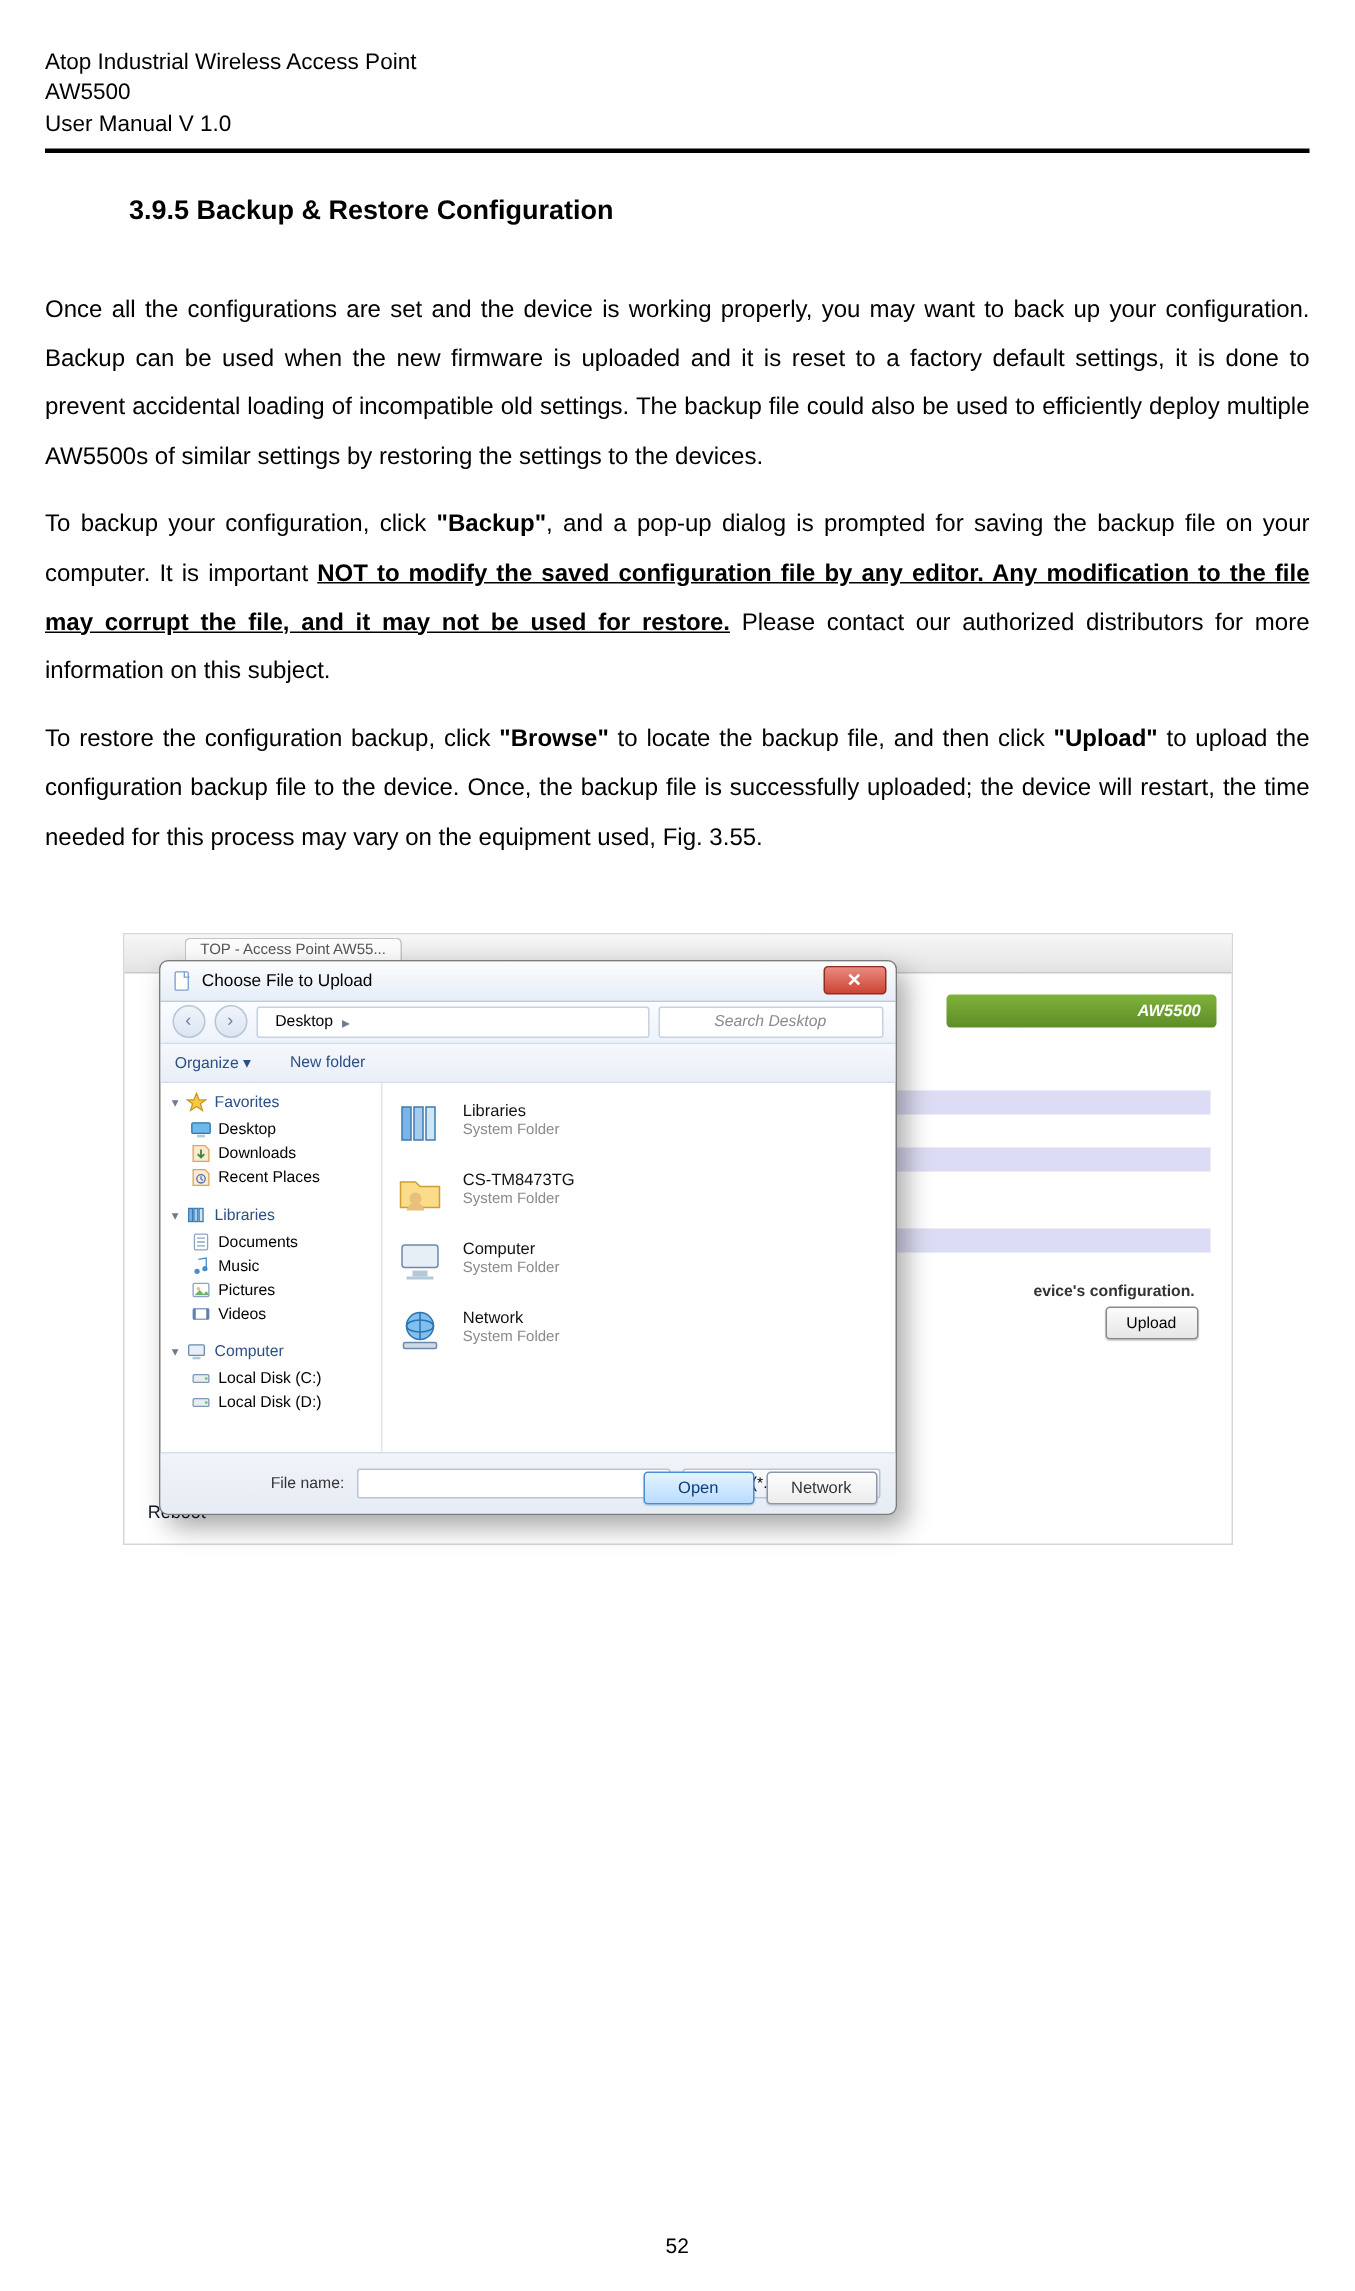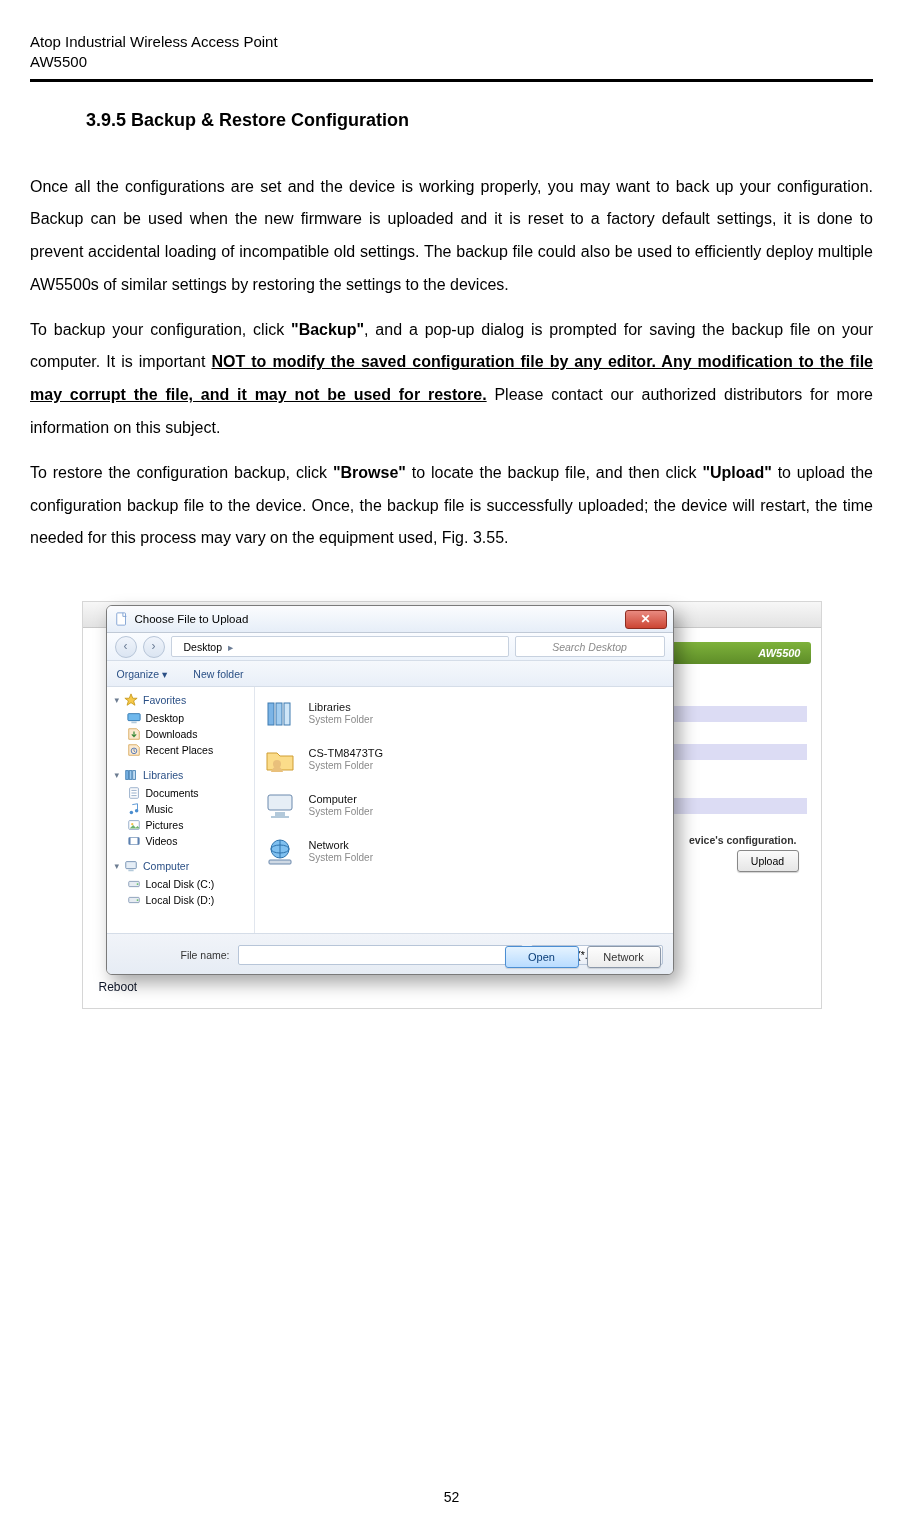--- a/index.html
+++ b/index.html
@@ -135,22 +135,22 @@
     position: absolute;
     left: 16px;
     bottom: 14px;
     font-size: 12px;
     color: #0f172a;
   }
 
   
   .dialog {
     position: absolute;
-    left: 24px; top: 4px;
-    width: 568px; height: 370px;
+    left: 24px; top: 18px;
+    width: 492px; height: 370px;
     background: #fff;
     border: 1px solid #7a7a7a;
     border-radius: 6px;
     box-shadow: 6px 8px 18px rgba(0,0,0,.35);
     overflow: hidden;
   }
   .dlg-title {
     height: 27px;
     background: linear-gradient(#fbfcfe,#e6eef8);
     border-bottom: 1px solid #c0c9d6;
@@ -338,20 +338,21 @@
   }
 </style>
 </head>
 <body>
 
 <div class="page-wrap">
 
   <div class="header">
     <div>Atop Industrial Wireless Access Point</div>
     <div>AW5500</div>
+    <div>User Manual V 1.0</div>
   </div>
   <hr class="divider">
 
   <div class="section-title">3.9.5 Backup &amp; Restore Configuration</div>
 
   <p class="body-text">Once all the configurations are set and the device is working properly, you may want to back up your configuration. Backup can be used when the new firmware is uploaded and it is reset to a factory default settings, it is done to prevent accidental loading of incompatible old settings. The backup file could also be used to efficiently deploy multiple AW5500s of similar settings by restoring the settings to the devices.</p>
 
   <p class="body-text">
     <span>To backup your configuration, click </span><span class="bold">"Backup"</span><span>, and a pop-up dialog is prompted for saving the backup file on your computer.   It is important </span><span class="bold udl">NOT to modify the saved configuration file by any editor. Any modification to the file may corrupt the file, and it may not be used for restore.</span><span> Please contact our authorized distributors for more information on this subject.</span>
   </p>

